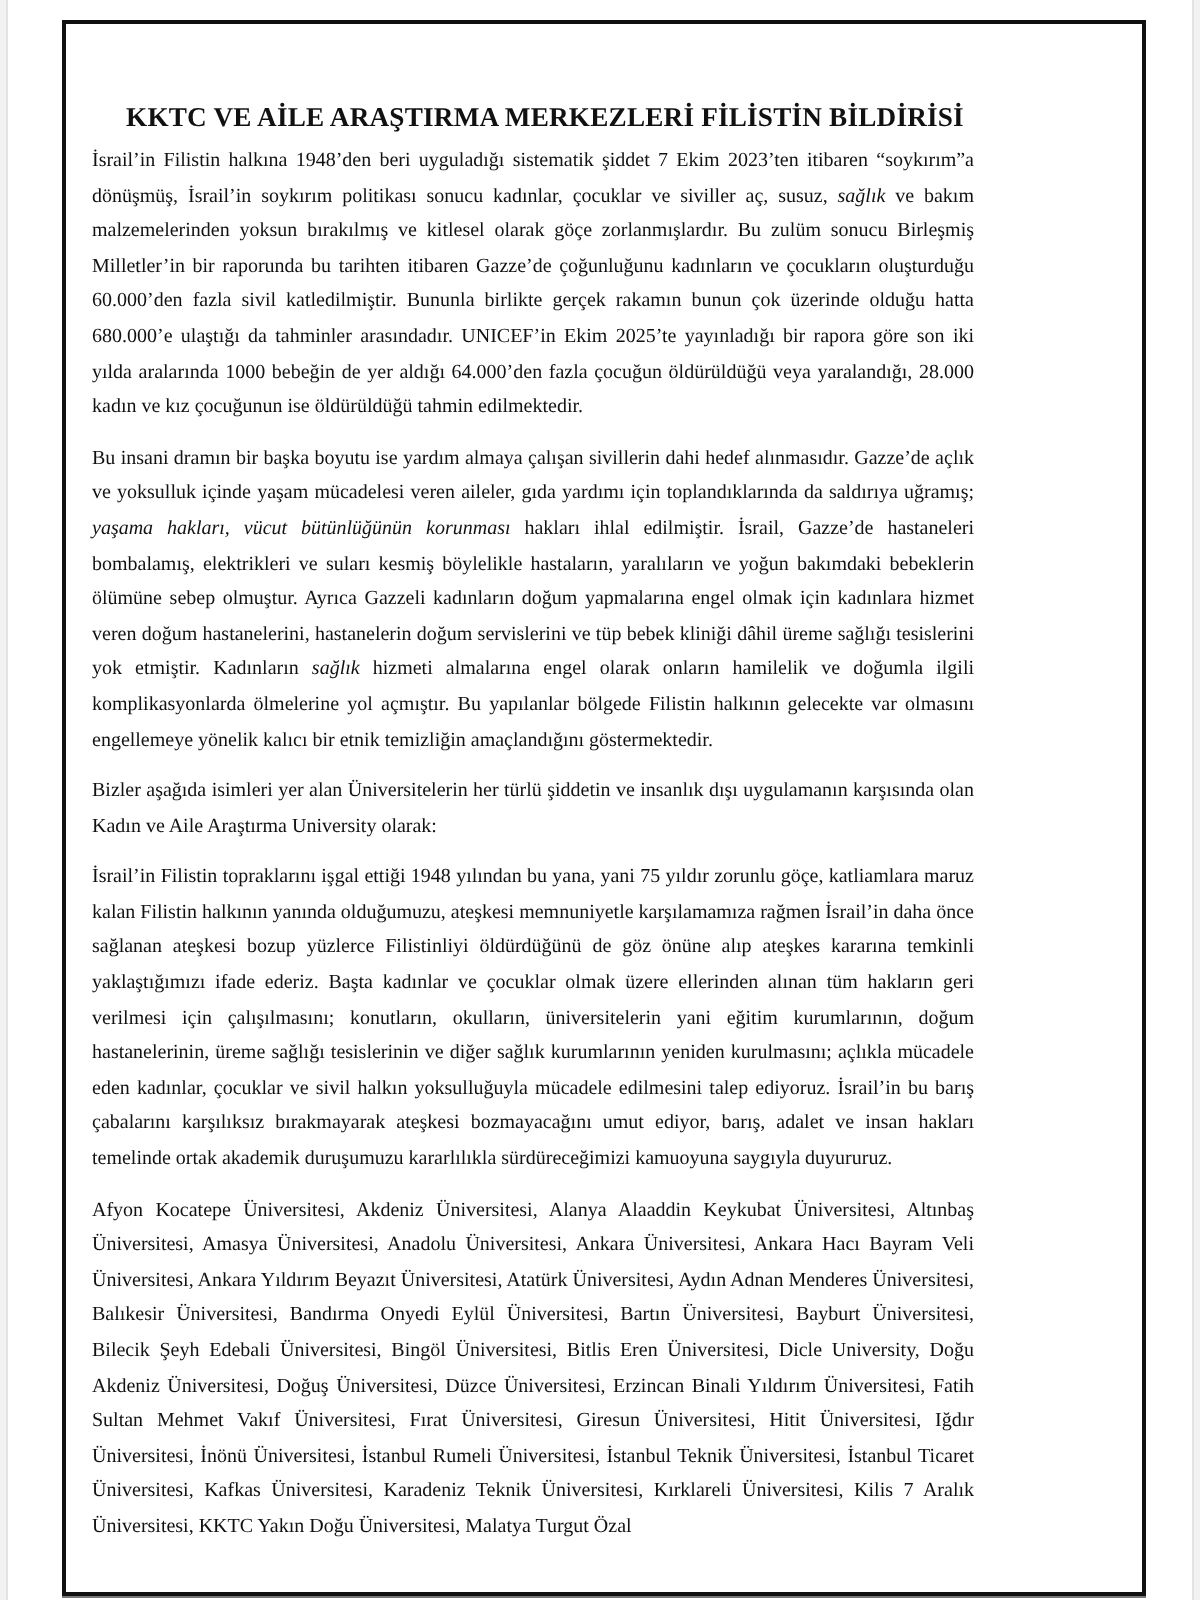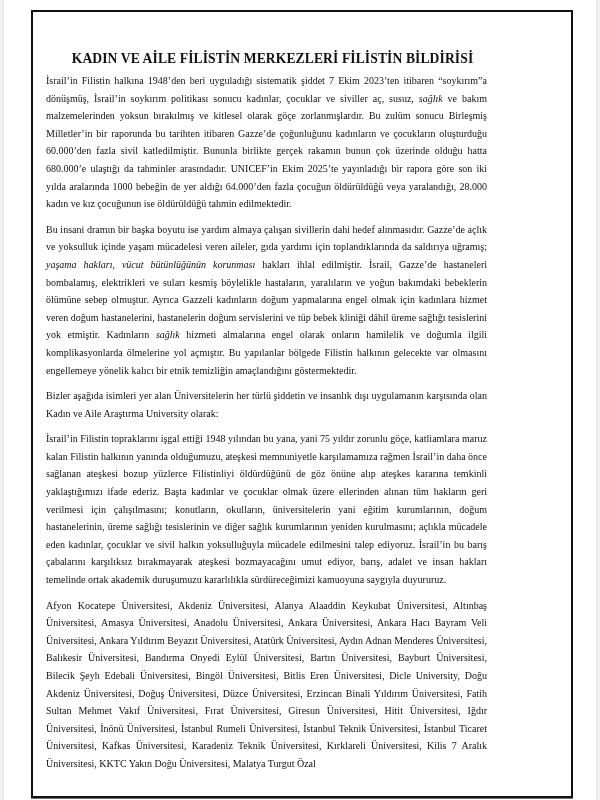--- a/index.html
+++ b/index.html
@@ -60,21 +60,21 @@
     .it { font-style: italic; }
   </style>
 </head>
 <body>
 
 <div class="page-sheet">
   <div class="frame"></div>
 </div>
 
 <div class="content">
-  <div class="title">KADIN VE AİLE FİLİSTİN MERKEZLERİ FİLİSTİN BİLDİRİSİ</div>
+  <div class="title">KKTC VE AİLE ARAŞTIRMA MERKEZLERİ FİLİSTİN BİLDİRİSİ</div>
 
   <p><span>İsrail’in Filistin halkına 1948’den beri uyguladığı sistematik şiddet 7 Ekim 2023’ten itibaren “soykırım”a dönüşmüş, İsrail’in soykırım politikası sonucu kadınlar, çocuklar ve siviller aç, susuz, </span><span class="it">sağlık</span><span> ve bakım malzemelerinden yoksun bırakılmış ve kitlesel olarak göçe zorlanmışlardır. Bu zulüm sonucu Birleşmiş Milletler’in bir raporunda  bu tarihten itibaren Gazze’de çoğunluğunu kadınların ve çocukların oluşturduğu 60.000’den fazla sivil katledilmiştir.  Bununla birlikte gerçek rakamın bunun çok üzerinde olduğu hatta 680.000’e ulaştığı da tahminler arasındadır. UNICEF’in Ekim 2025’te yayınladığı bir rapora göre son iki yılda aralarında 1000 bebeğin de yer aldığı 64.000’den fazla çocuğun öldürüldüğü veya yaralandığı, 28.000 kadın ve kız çocuğunun ise öldürüldüğü tahmin edilmektedir.</span></p>
 
   <p><span>Bu insani dramın bir başka boyutu ise yardım almaya çalışan sivillerin dahi hedef alınmasıdır. Gazze’de açlık ve yoksulluk içinde yaşam mücadelesi veren aileler, gıda yardımı için toplandıklarında da saldırıya uğramış; </span><span class="it">yaşama hakları, vücut bütünlüğünün korunması</span><span> hakları ihlal edilmiştir. İsrail, Gazze’de hastaneleri bombalamış, elektrikleri ve suları kesmiş böylelikle hastaların, yaralıların ve yoğun bakımdaki bebeklerin ölümüne sebep olmuştur. Ayrıca Gazzeli kadınların doğum yapmalarına engel olmak için kadınlara hizmet veren doğum hastanelerini, hastanelerin doğum servislerini ve tüp bebek kliniği dâhil üreme sağlığı tesislerini yok etmiştir. Kadınların </span><span class="it">sağlık</span><span> hizmeti almalarına engel olarak onların hamilelik ve doğumla ilgili komplikasyonlarda ölmelerine yol açmıştır. Bu yapılanlar bölgede Filistin halkının gelecekte var olmasını engellemeye yönelik kalıcı bir etnik temizliğin amaçlandığını göstermektedir.</span></p>
 
   <p>Bizler aşağıda isimleri yer alan Üniversitelerin her türlü şiddetin ve insanlık dışı uygulamanın karşısında olan Kadın ve Aile Araştırma University olarak:</p>
 
   <p>İsrail’in Filistin topraklarını işgal ettiği 1948 yılından bu yana, yani 75 yıldır zorunlu göçe, katliamlara maruz kalan Filistin halkının yanında olduğumuzu, ateşkesi memnuniyetle karşılamamıza rağmen İsrail’in daha önce sağlanan ateşkesi bozup yüzlerce Filistinliyi öldürdüğünü de göz önüne alıp ateşkes kararına temkinli yaklaştığımızı ifade ederiz. Başta kadınlar ve çocuklar olmak üzere ellerinden alınan tüm hakların geri verilmesi için çalışılmasını; konutların, okulların, üniversitelerin yani eğitim kurumlarının, doğum hastanelerinin, üreme sağlığı tesislerinin ve diğer sağlık kurumlarının yeniden kurulmasını; açlıkla mücadele eden kadınlar, çocuklar ve sivil halkın yoksulluğuyla mücadele edilmesini talep ediyoruz. İsrail’in bu barış çabalarını karşılıksız bırakmayarak ateşkesi bozmayacağını umut ediyor, barış, adalet ve insan hakları temelinde ortak akademik duruşumuzu kararlılıkla sürdüreceğimizi kamuoyuna saygıyla duyururuz.</p>
 
   <p>Afyon Kocatepe Üniversitesi, Akdeniz Üniversitesi, Alanya Alaaddin Keykubat Üniversitesi, Altınbaş Üniversitesi, Amasya Üniversitesi, Anadolu Üniversitesi, Ankara Üniversitesi, Ankara Hacı Bayram Veli Üniversitesi, Ankara Yıldırım Beyazıt Üniversitesi, Atatürk Üniversitesi, Aydın Adnan Menderes Üniversitesi, Balıkesir Üniversitesi, Bandırma Onyedi Eylül Üniversitesi, Bartın Üniversitesi, Bayburt Üniversitesi, Bilecik Şeyh Edebali Üniversitesi, Bingöl Üniversitesi, Bitlis Eren Üniversitesi, Dicle University, Doğu Akdeniz Üniversitesi, Doğuş Üniversitesi, Düzce Üniversitesi, Erzincan Binali Yıldırım Üniversitesi, Fatih Sultan Mehmet Vakıf Üniversitesi, Fırat Üniversitesi, Giresun Üniversitesi, Hitit Üniversitesi, Iğdır Üniversitesi, İnönü Üniversitesi, İstanbul Rumeli Üniversitesi, İstanbul Teknik Üniversitesi, İstanbul Ticaret Üniversitesi, Kafkas Üniversitesi, Karadeniz Teknik Üniversitesi, Kırklareli Üniversitesi, Kilis 7 Aralık Üniversitesi, KKTC Yakın Doğu Üniversitesi, Malatya Turgut Özal</p>

